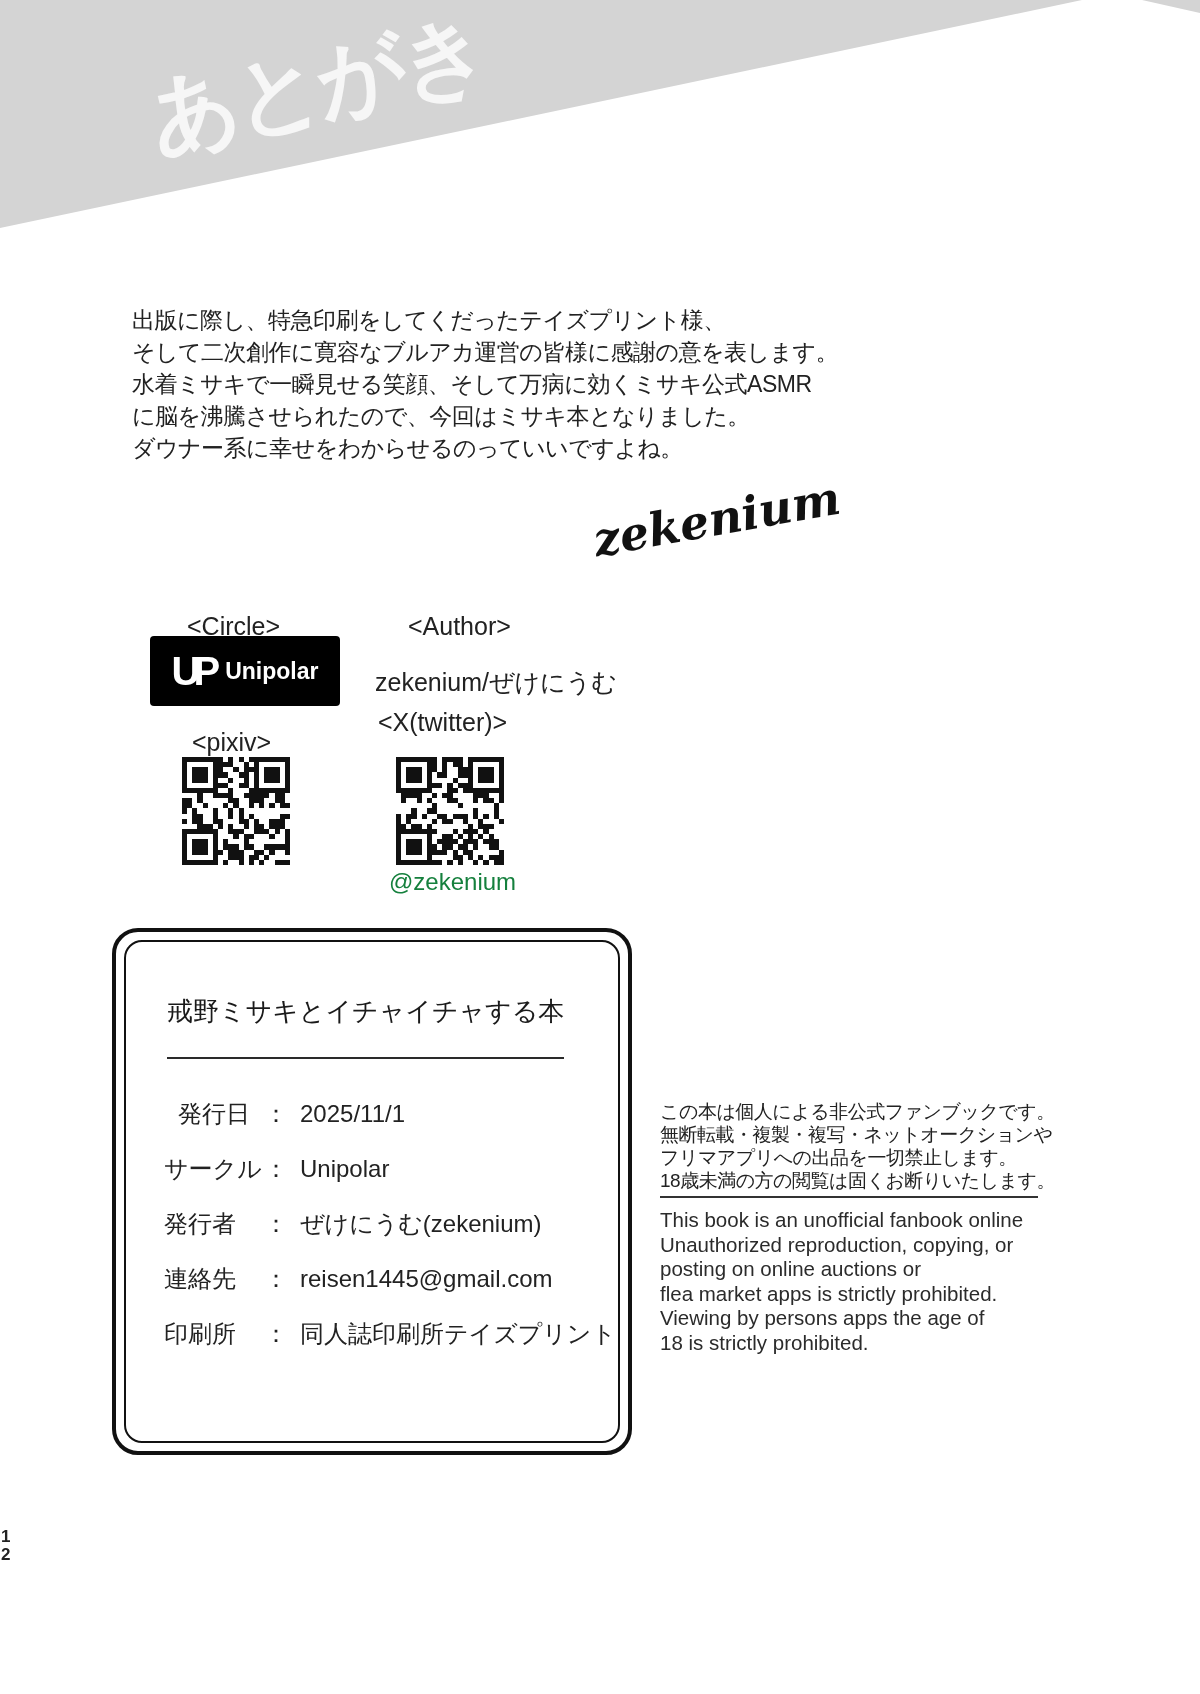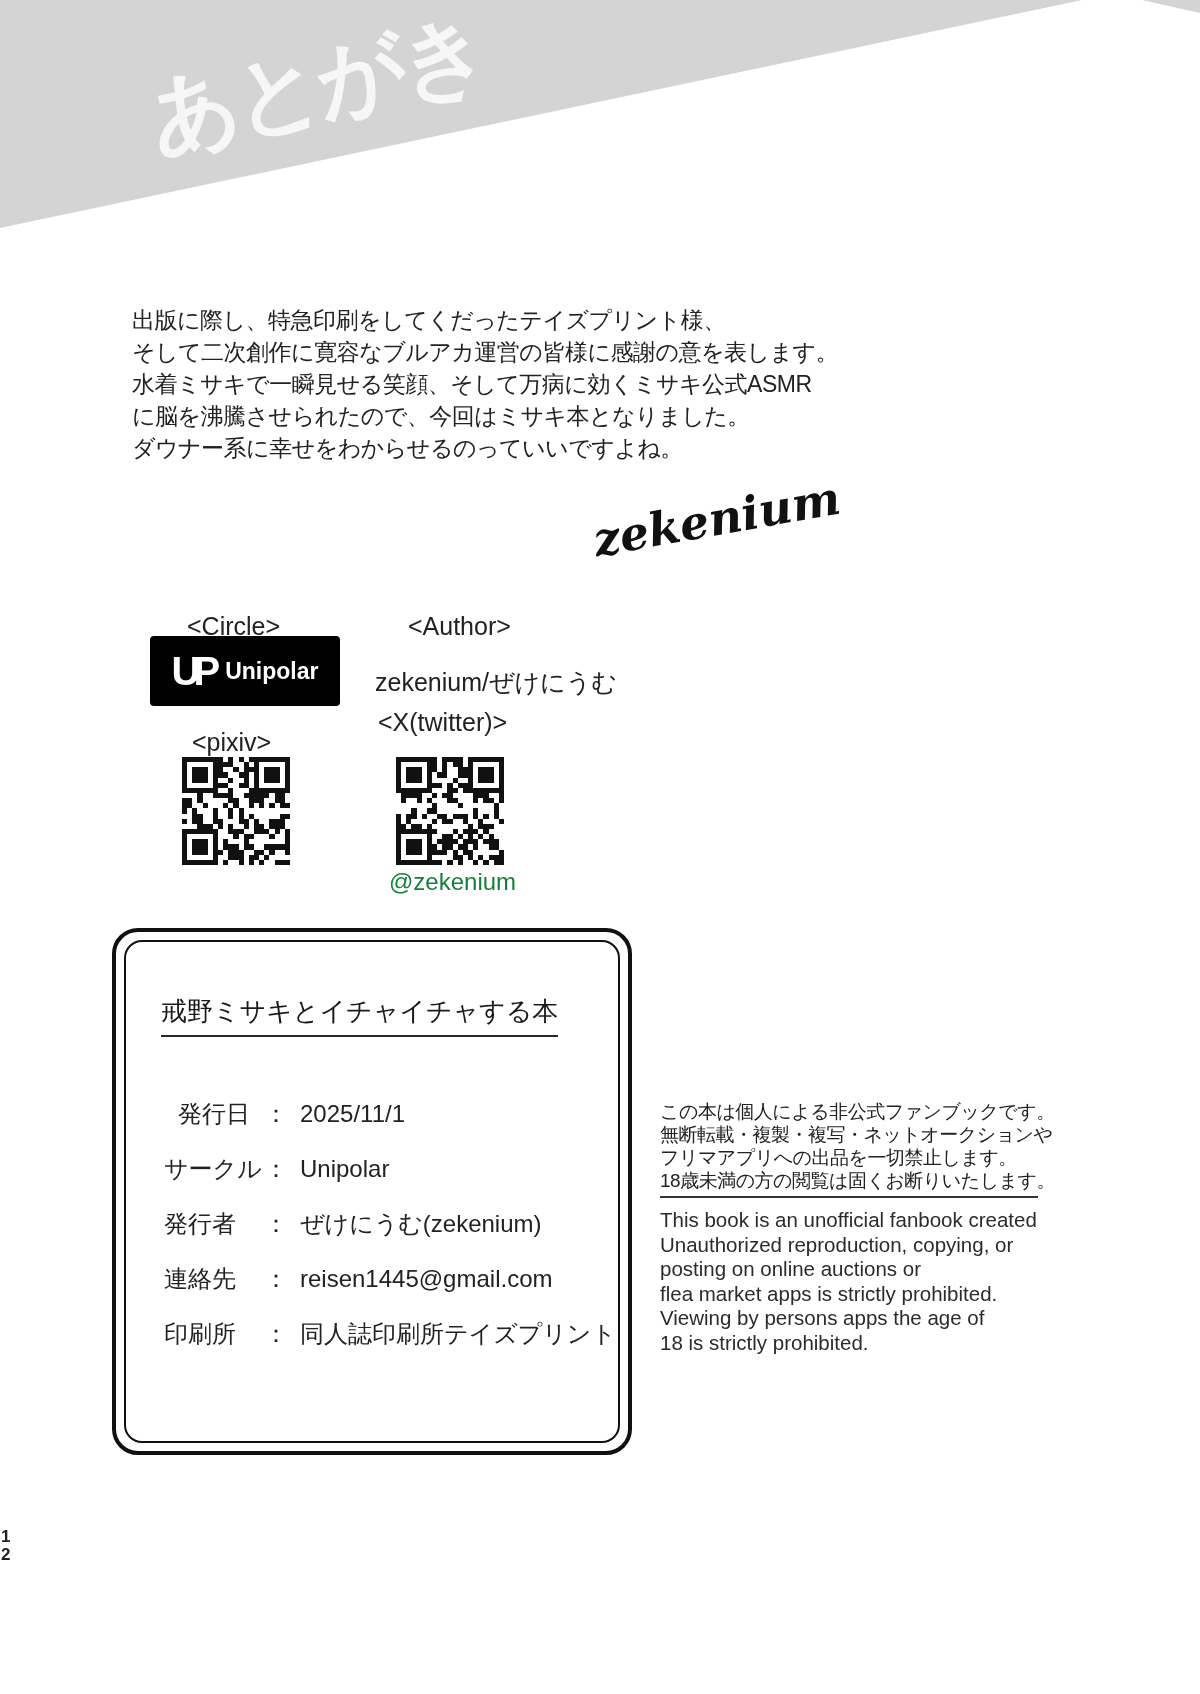--- a/index.html
+++ b/index.html
@@ -68,22 +68,22 @@
   
   .colophon-outer{
     position:absolute;left:112px;top:928px;width:520px;height:527px;
     border:4px solid #111;border-radius:26px;box-sizing:border-box;
   }
   .colophon-inner{
     position:absolute;left:8px;top:8px;right:8px;bottom:8px;
     border:2px solid #111;border-radius:18px;
   }
   .colophon-title{
-    position:absolute;left:161px;top:994px;font-size:26px;color:#1a1a1a;
-    padding-bottom:6px;border-bottom:2px solid #2a2a2a;white-space:nowrap;
+    position:absolute;left:167px;top:994px;font-size:26px;color:#1a1a1a;
+    padding-bottom:28px;border-bottom:2px solid #2a2a2a;white-space:nowrap;
   }
   .colophon-row{position:absolute;left:164px;font-size:24px;white-space:nowrap;}
   .colophon-row .label{display:inline-block;width:100px;}
   .colophon-row .colon{display:inline-block;}
   .colophon-row .value{margin-left:12px;}
   #row-0{top:1098px;text-align:center;}
   #row-1{top:1153px;}
   #row-2{top:1208px;}
   #row-3{top:1263px;}
   #row-4{top:1318px;}
@@ -629,21 +629,21 @@
   </div>
 
   <div class="disclaimer-jp">
     <div class="line">この本は個人による非公式ファンブックです。</div>
     <div class="line">無断転載・複製・複写・ネットオークションや</div>
     <div class="line">フリマアプリへの出品を一切禁止します。</div>
     <div class="line">18歳未満の方の閲覧は固くお断りいたします。</div>
   </div>
   <div class="disclaimer-sep"></div>
   <div class="disclaimer-en">
-    <div class="line">This book is an unofficial fanbook created</div>
+    <div class="line">This book is an unofficial fanbook online</div>
     <div class="line">Unauthorized reproduction, copying, or</div>
     <div class="line">posting on online auctions or</div>
     <div class="line">flea market apps is strictly prohibited.</div>
     <div class="line">Viewing by persons apps the age of</div>
     <div class="line">18 is strictly prohibited.</div>
   </div>
 
   <div class="page-number">
     <div>1</div>
     <div>2</div>

